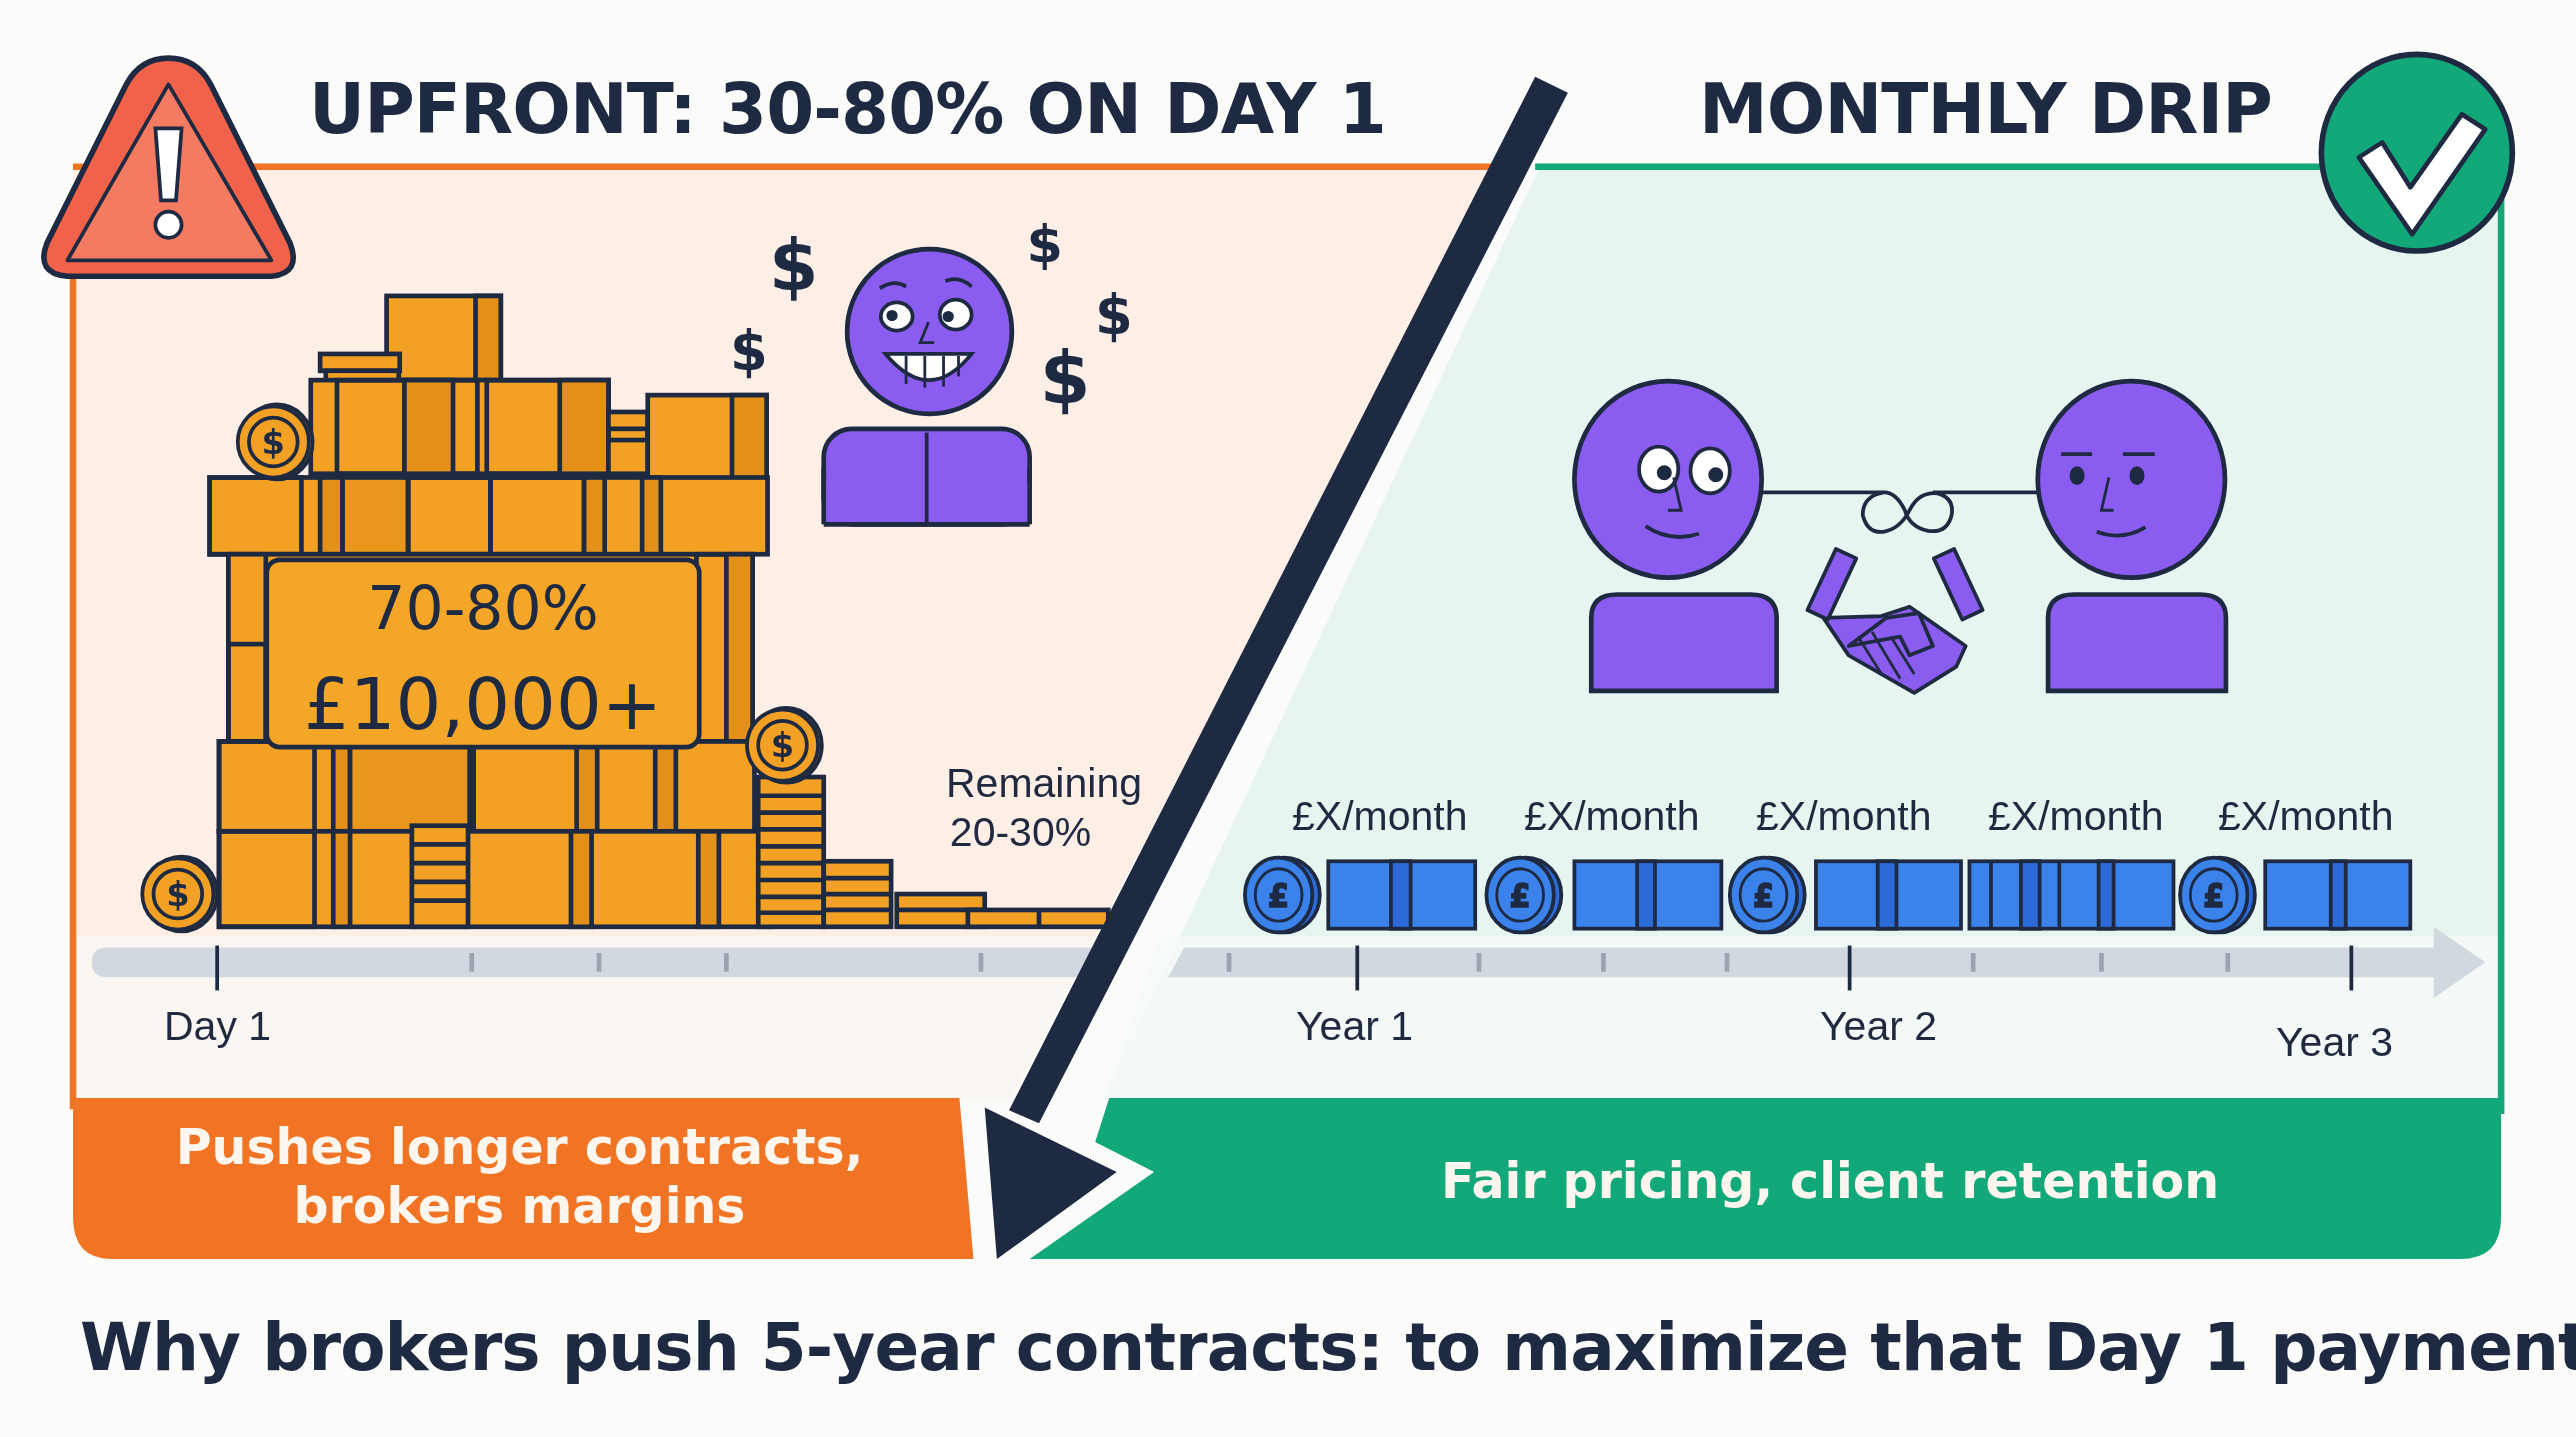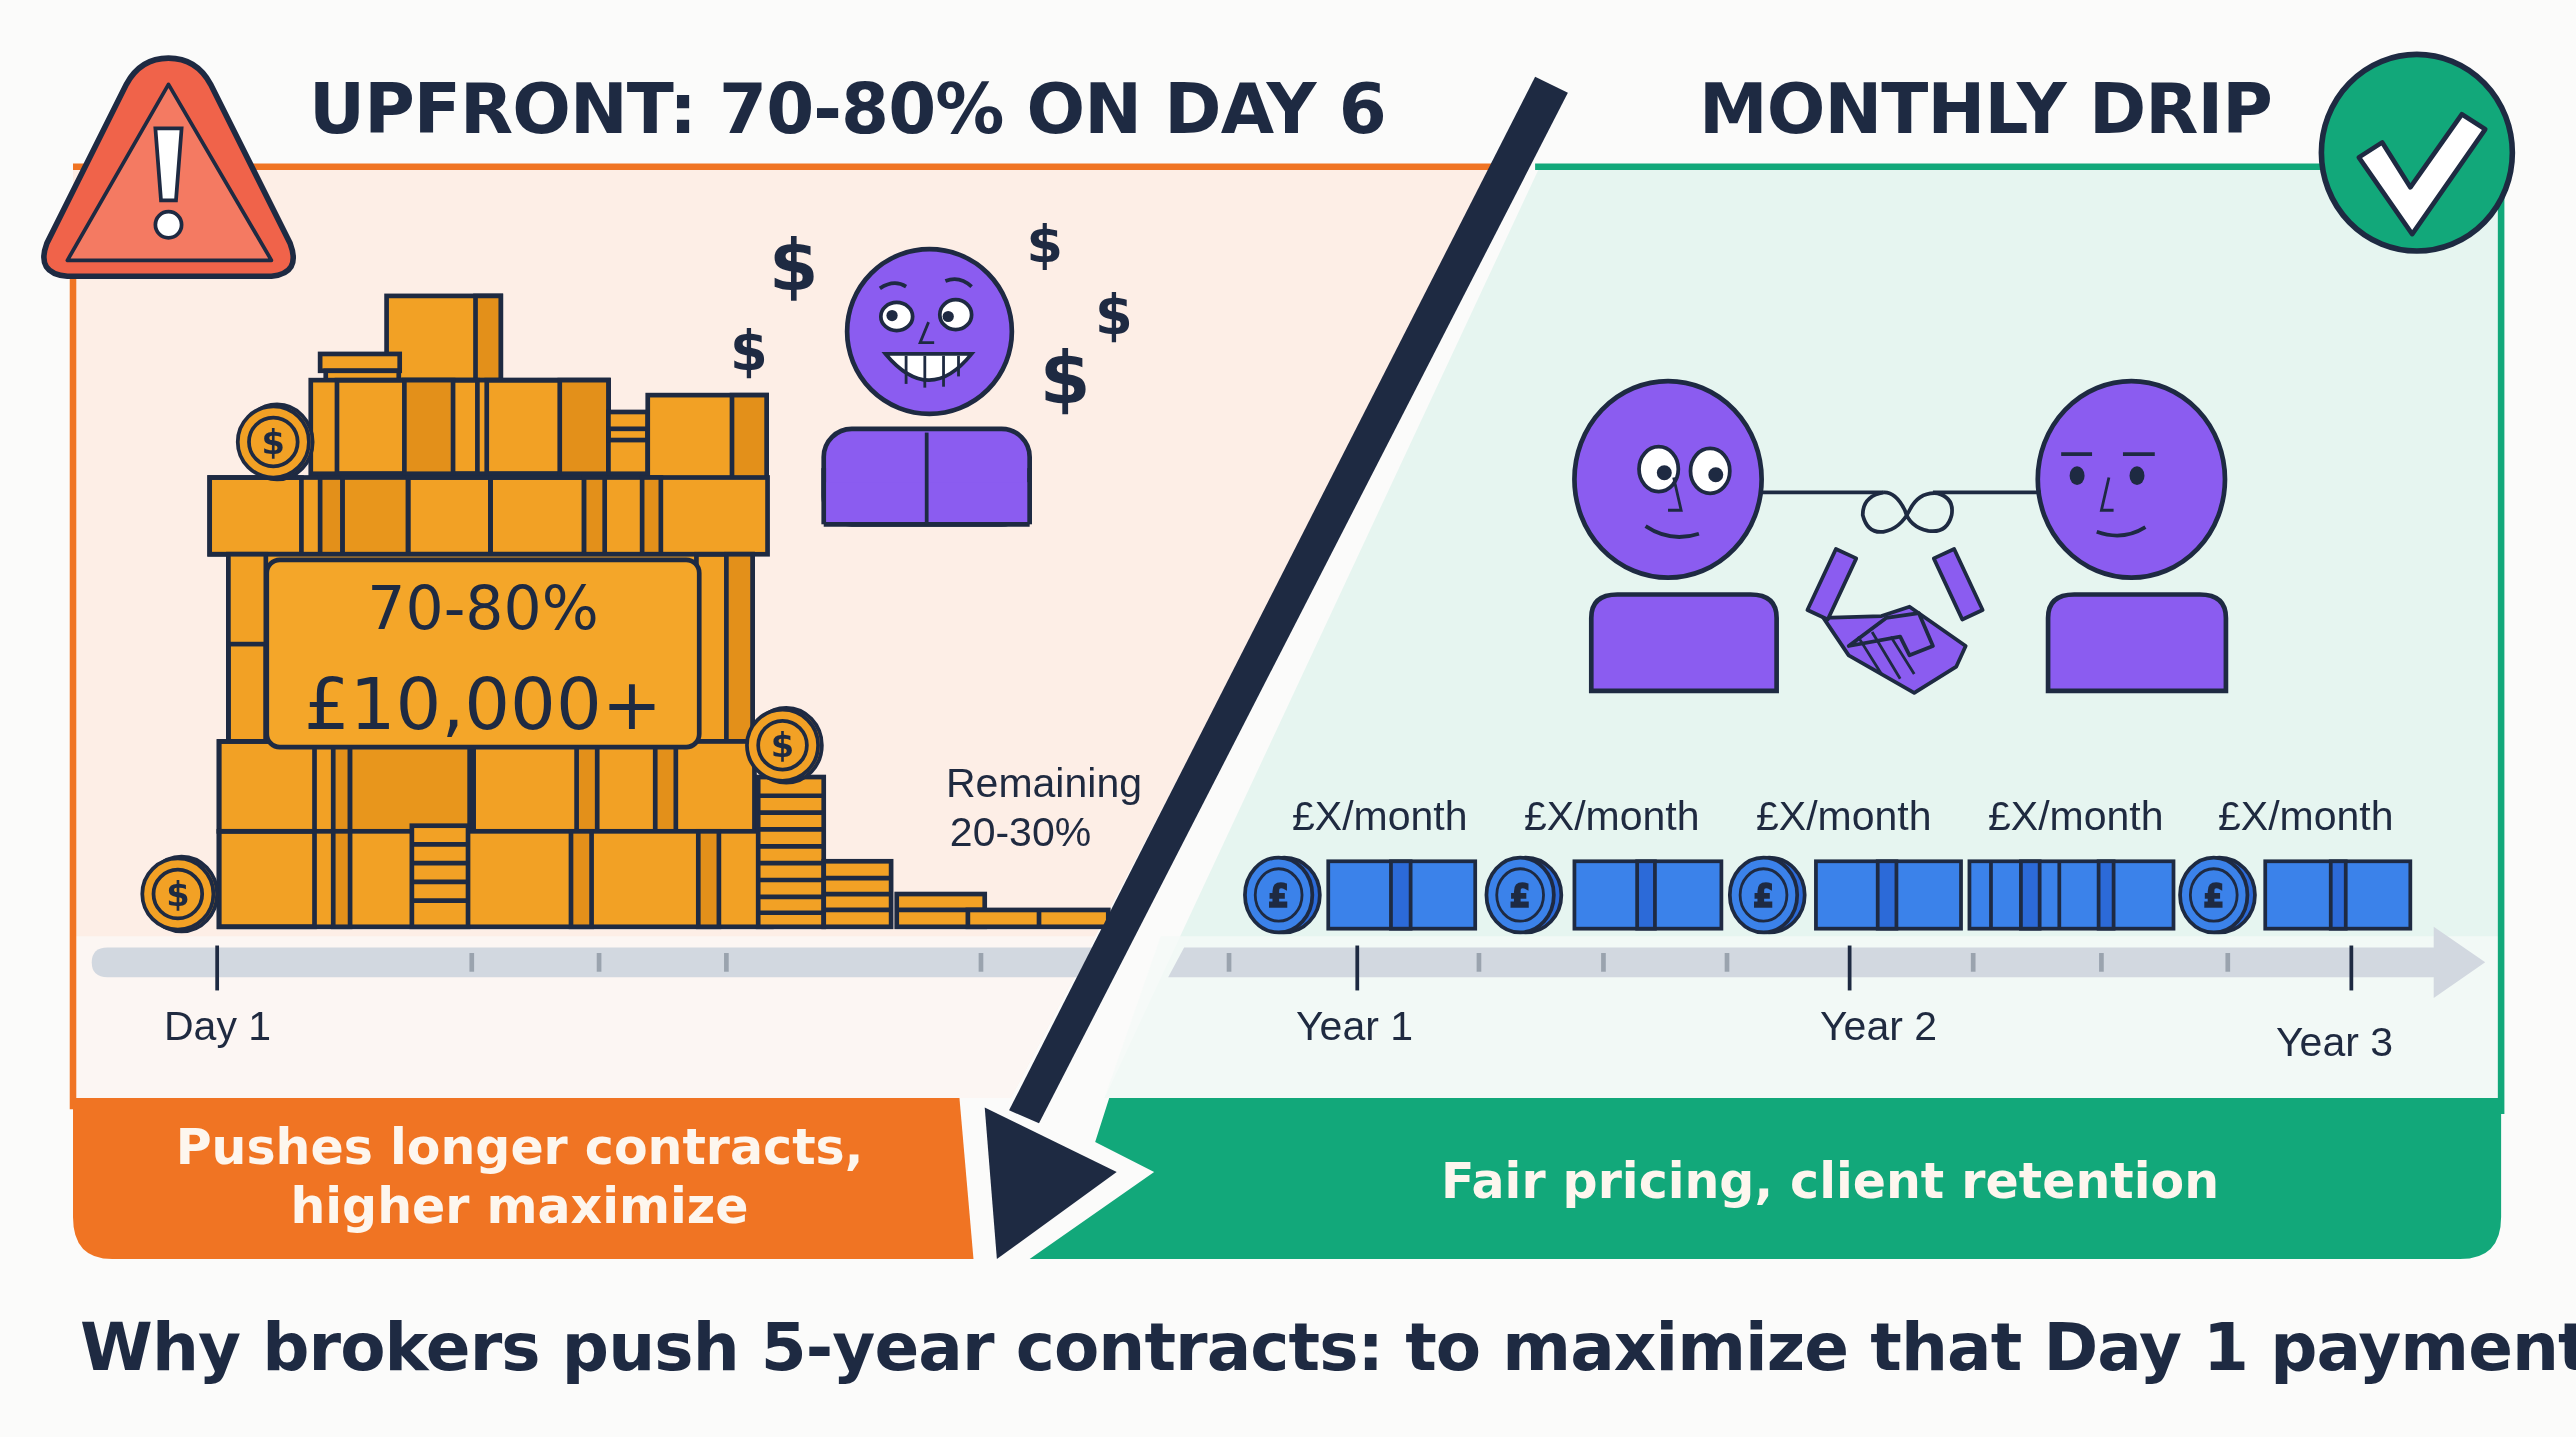--- a/index.html
+++ b/index.html
@@ -239,21 +239,21 @@
     <text x="1190" y="357" font-size="58">$</text>
     <text x="1138" y="432" font-size="78">$</text>
   </g>
 
   <g>
     <polygon points="1640,82 1675,99 1110,1200 1078,1186" fill="#1e2a42"></polygon>
     <polygon points="1052,1183 1193,1252 1065,1345" fill="#1e2a42"></polygon>
   </g>
 </svg>
 
-<div class="abs title" style="left:309px; top:75px;">UPFRONT: 70-80% ON DAY 6</div>
+<div class="abs title" style="left:309px; top:75px;">UPFRONT: 30-80% ON DAY 1</div>
 <div class="abs title" style="left:1699px; top:75px;">MONTHLY DRIP</div>
 
 <div class="abs big-num" style="left:267px; top:578px; width:432px; font-size:60px;">70-80%</div>
 <div class="abs big-num" style="left:267px; top:668px; width:432px; font-size:72px;">£10,000+</div>
 
 <div class="abs lbl" style="left:899px; top:763px; width:243px; text-align:right;">Remaining</div>
 <div class="abs lbl" style="left:899px; top:812px; width:243px; text-align:center;">20-30%</div>
 
 <div class="abs lbl" style="left:164px; top:1006px;text-align:center;">Day 1</div>
 
@@ -262,18 +262,18 @@
 <div class="abs lbl" style="left:1756px; top:796px;">£X/month</div>
 <div class="abs lbl" style="left:1988px; top:796px;">£X/month</div>
 <div class="abs lbl" style="left:2218px; top:796px;">£X/month</div>
 
 <div class="abs lbl" style="left:1296px; top:1006px;">Year 1</div>
 <div class="abs lbl" style="left:1784px; top:1006px;margin-left:36px;">Year 2</div>
 <div class="abs lbl" style="left:2276px; top:1006px;margin-top:16px;">Year 3</div>
 
 <div class="abs banner-text" style="left:75px; top:1119px; width:889px;">
   <div>Pushes longer contracts,</div>
-  <div>higher maximize</div>
+  <div>brokers margins</div>
 </div>
 <div class="abs banner-text" style="left:1170px; top:1153px; width:1320px;">Fair pricing, client retention</div>
 
 <div class="abs caption" style="left:80px; top:1315px;">Why brokers push 5-year contracts: to maximize that Day 1 payment.</div>
 
 
 </body></html>

